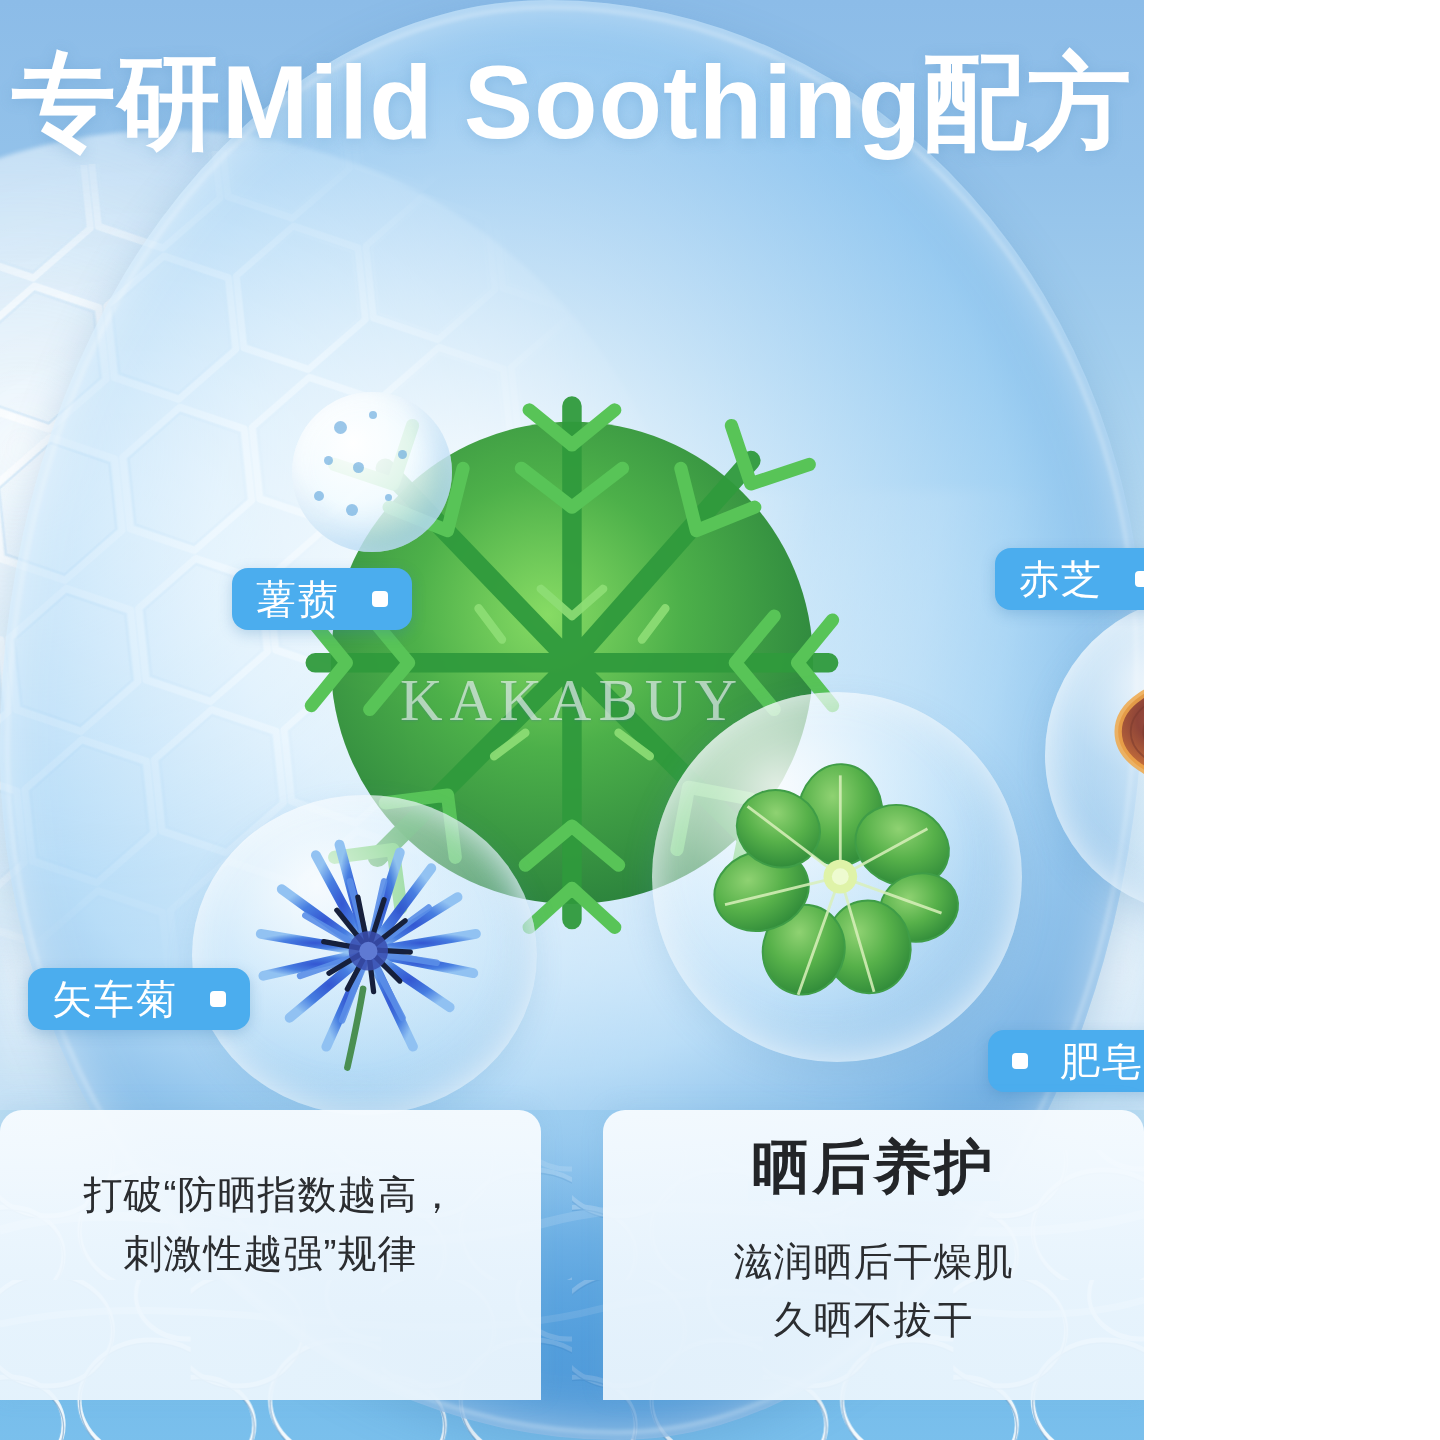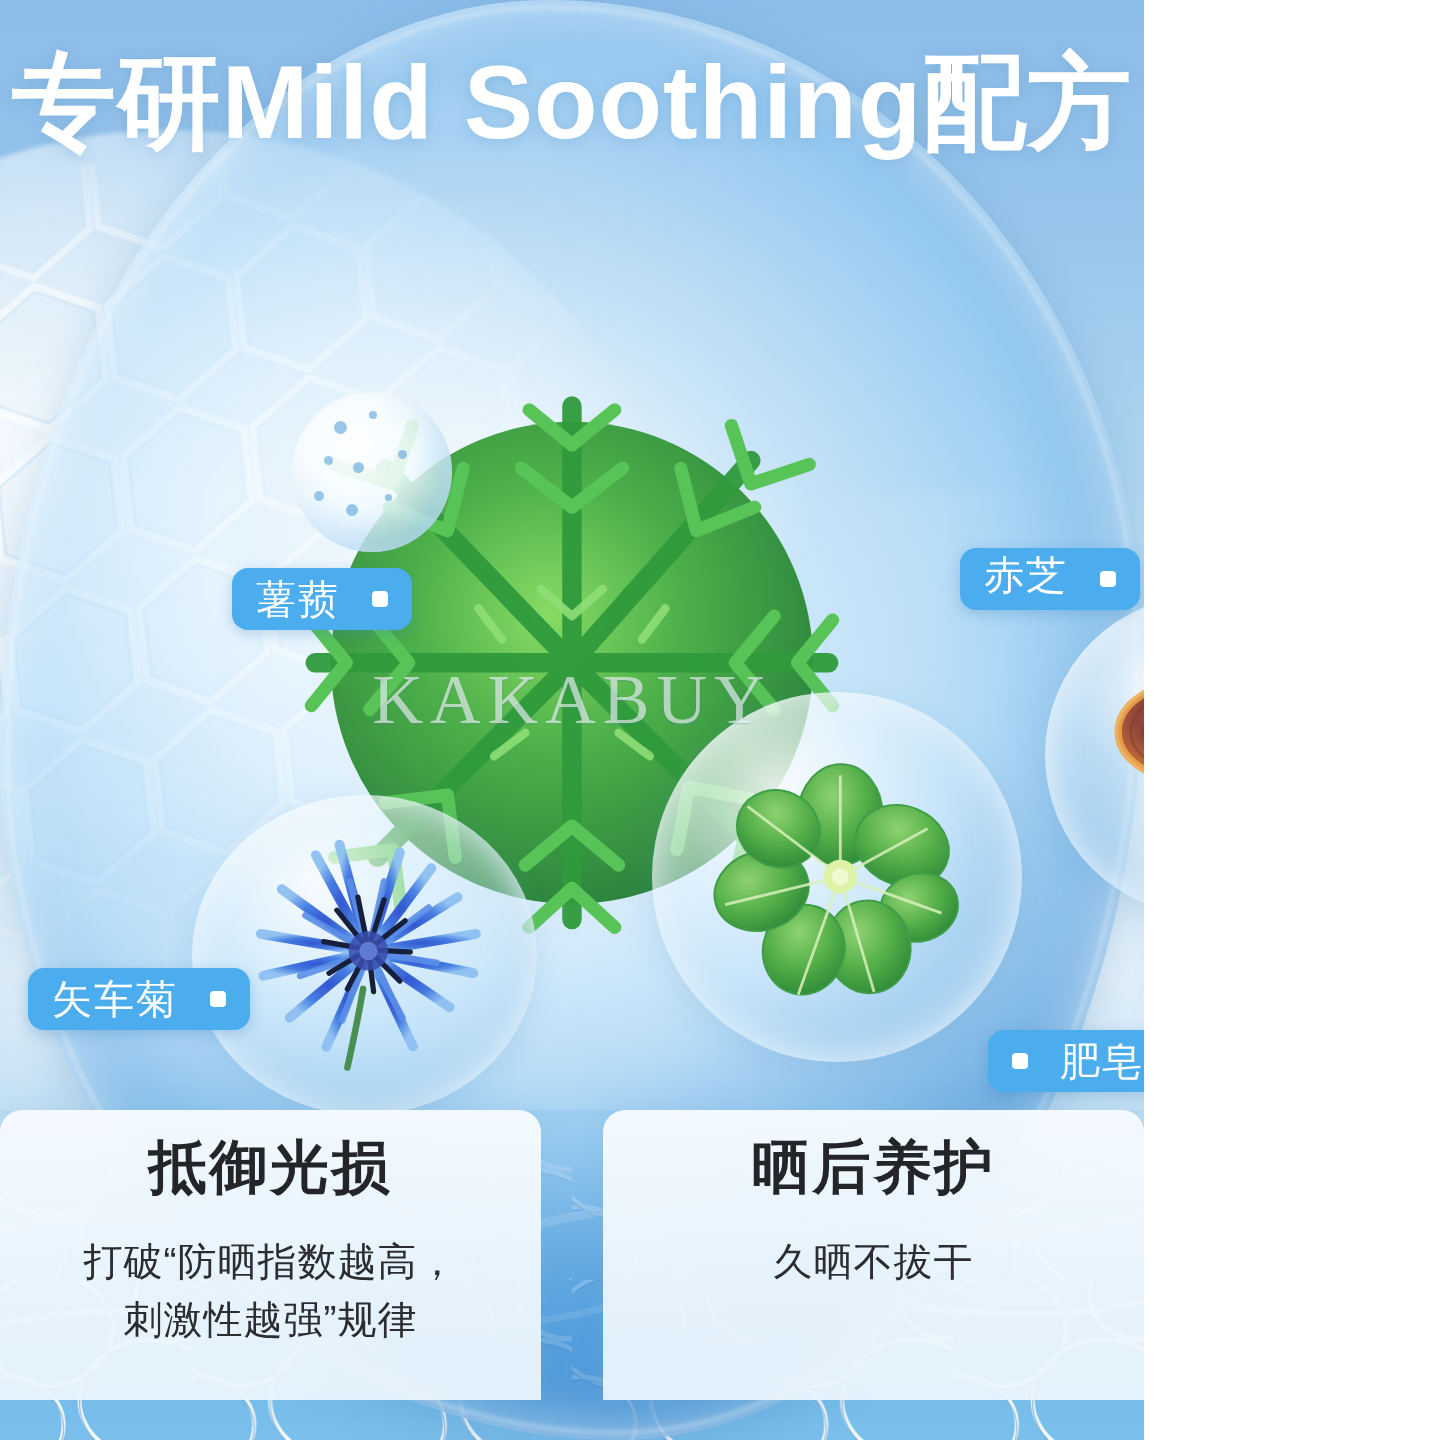--- a/index.html
+++ b/index.html
@@ -125,21 +125,21 @@
     letter-spacing:4px;
     text-shadow:0 2px 12px rgba(90,150,200,.28);
   }
 
   
   #watermark{
     position:absolute;
     left:50%; top:700px;
     transform:translate(-50%,-50%);
     font-family:"Liberation Serif","DejaVu Serif",serif;
-    font-size:70px;
+    font-size:59px;
     letter-spacing:7px;
     color:rgba(255,255,255,.58);
     text-shadow:0 1px 2px rgba(80,120,160,.30);
     z-index:14;
     white-space:nowrap;
   }
 
   
   .bubble{ position:absolute; border-radius:50%; z-index:8; }
 
@@ -229,21 +229,21 @@
     z-index:15;
   }
   .badge .badge-text{
     font-size:40px; font-weight:500; color:#ffffff;
     letter-spacing:2px; line-height:1; white-space:nowrap;
   }
   .badge .badge-dot{
     width:16px; height:16px; border-radius:4px; background:#ffffff; flex:none;
   }
   #badge-yam       { left:232px;  top:568px; }
-  #badge-reishi    { left:960px;  top:548px;font-family:Liberation Mono, monospace; }
+  #badge-reishi    { left:995px;  top:548px; }
   #badge-cornflower{ left:28px;   top:968px; }
   #badge-soapwort  { left:988px;  top:1030px; }
 
   
   #cards{
     position:absolute; left:0; bottom:0;
     width:100%; height:330px;
     display:flex; justify-content:center; gap:62px;
     z-index:18;
   }
@@ -544,35 +544,32 @@
   </div>
 
   <div class="badge" id="badge-soapwort">
     <span class="badge-dot"></span>
     <span class="badge-text">肥皂草</span>
   </div>
 
   <div id="cards">
 
     <div class="card">
-      <div class="card-heading">
-        <span>抵御光损</span>
-        <span class="hl"></span>
-      </div>
       <div class="card-body">
         <div>打破“防晒指数越高，</div>
         <div>刺激性越强”规律</div>
       </div>
     </div>
 
     <div class="card">
       <div class="card-heading">
         <span>晒后养护</span>
         <span class="hl"></span>
       </div>
       <div class="card-body">
+        <div>滋润晒后干燥肌</div>
         <div>久晒不拔干</div>
       </div>
     </div>
 
   </div>
 
 </div>
 
 </body></html>

